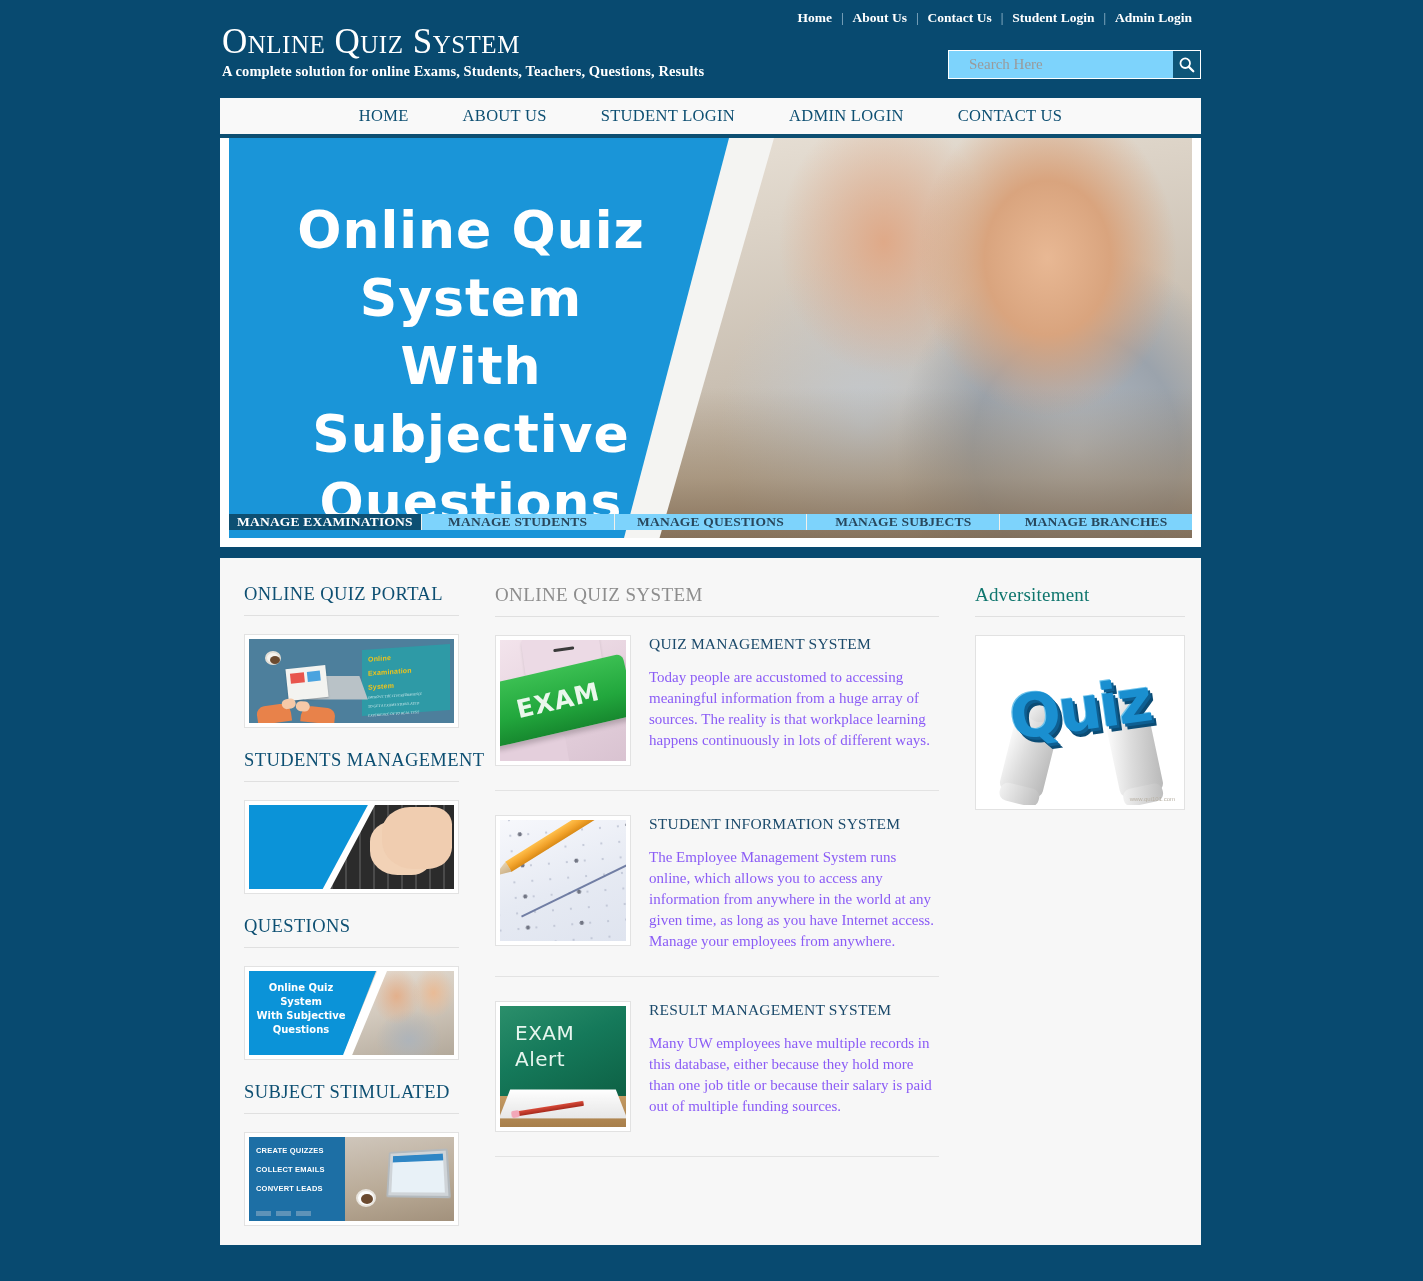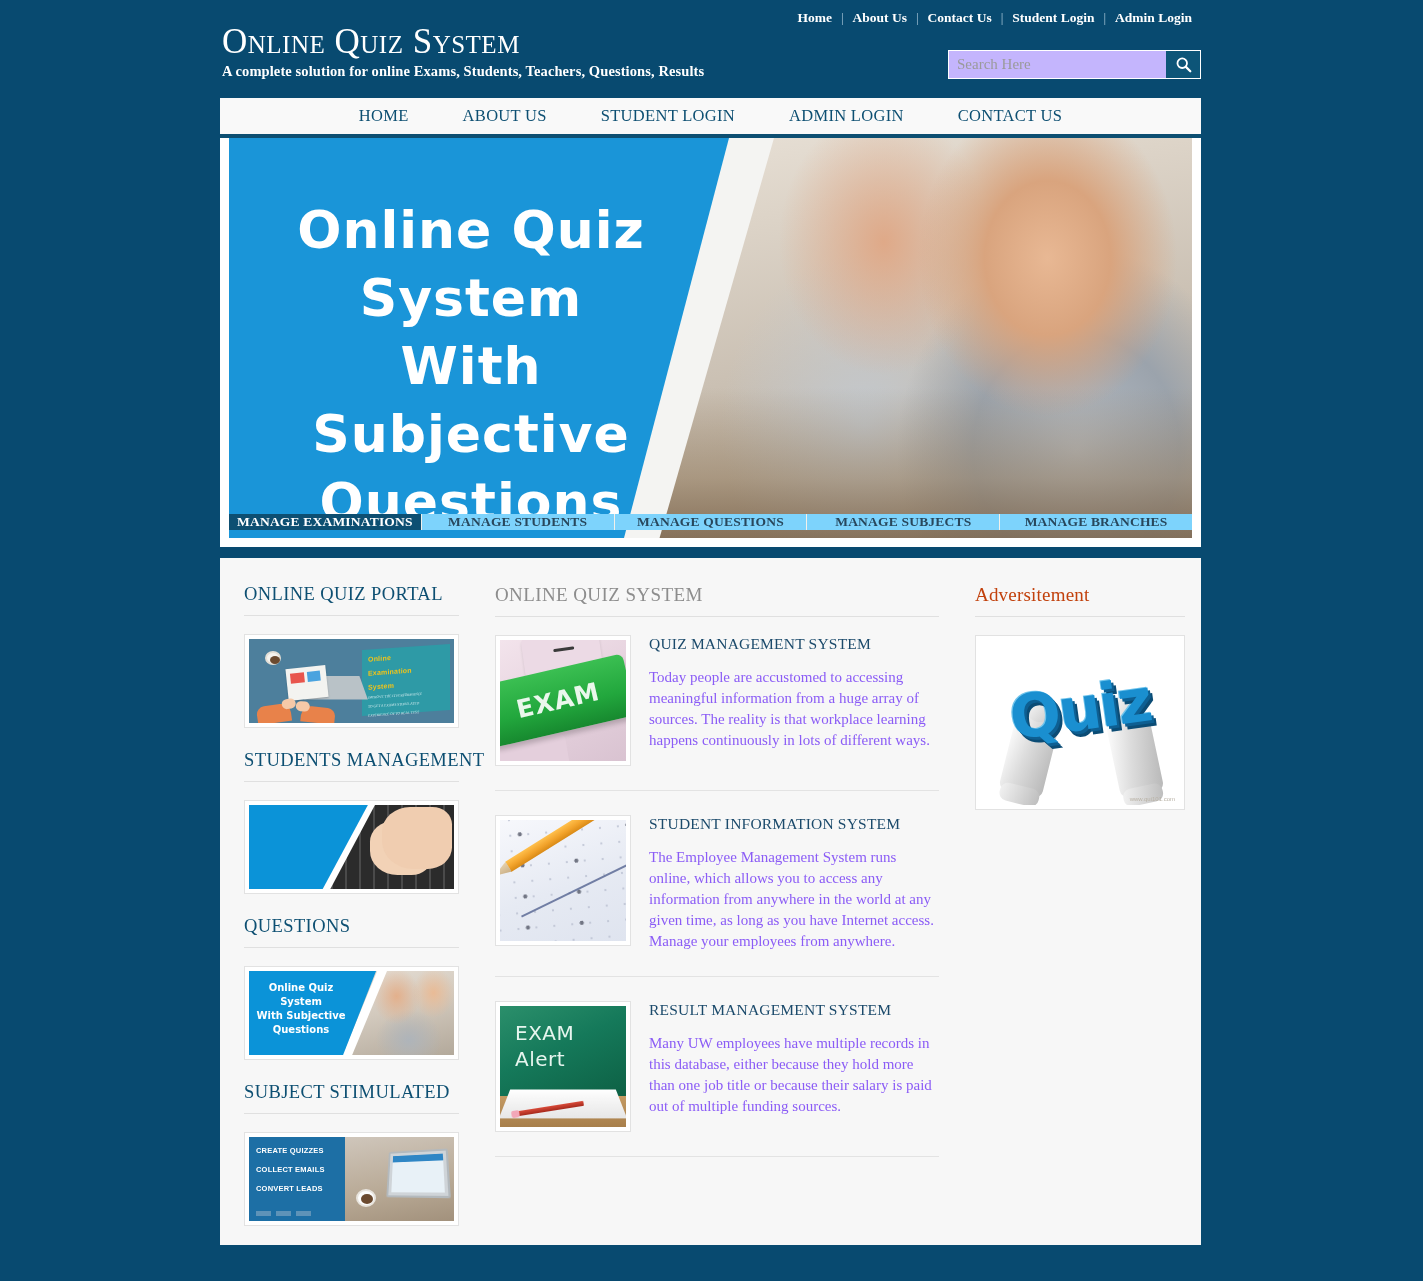--- a/index.html
+++ b/index.html
@@ -67,25 +67,25 @@
     display: flex;
     width: 253px;
     height: 29px;
     background: #ffffff;
     border: 1px solid #ffffff;
   }
   .search-input {
     flex: 1;
     border: none;
     outline: none;
-    background: #c4b5fd;
+    background: #7dd3fc;
     font-family: "Liberation Serif", serif;
     font-size: 15px;
     color: #555;
-    padding: 0 8px;
+    padding: 0 20px;
   }
   .search-input::placeholder { color: #9a9a9a; opacity: 1; }
   .search-btn {
     width: 34px;
     background: #0d5578;
     border: none;
     cursor: pointer;
     display: flex;
     align-items: center;
     justify-content: center;
@@ -240,21 +240,21 @@
     font-family: "Liberation Serif", serif;
     font-size: 18.5px;
     color: #0d4f72;
     letter-spacing: 0.4px;
     padding-bottom: 10px;
     border-bottom: 1px solid #e0e0e0;
     margin-bottom: 18px;
     white-space: nowrap;
   }
   .sec-head.grey { color: #8d8d8d; font-size: 19px; }
-  .sec-head.mixed { color: #c2410c; font-size: 19px; letter-spacing: 0.2px; }
+  .sec-head.mixed { color: #0f766e; font-size: 19px; letter-spacing: 0.2px; }
 
   .thumb-frame {
     border: 1px solid #e2e2e2;
     background: #ffffff;
     padding: 4px;
     margin-bottom: 22px;
   }
   .thumb {
     width: 100%;
     height: 84px;

